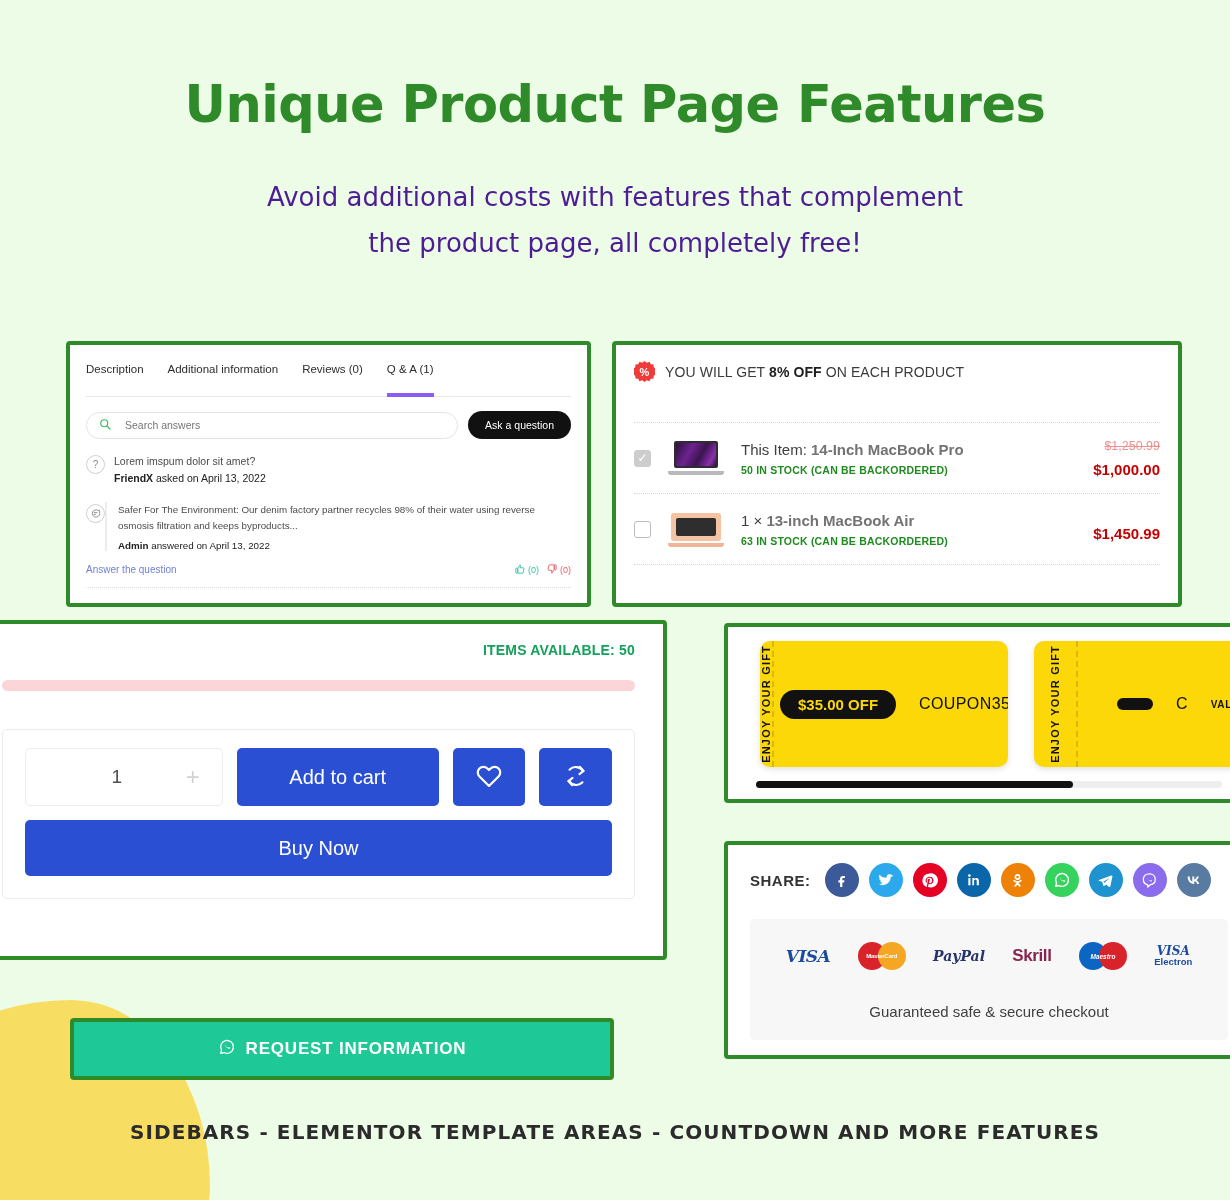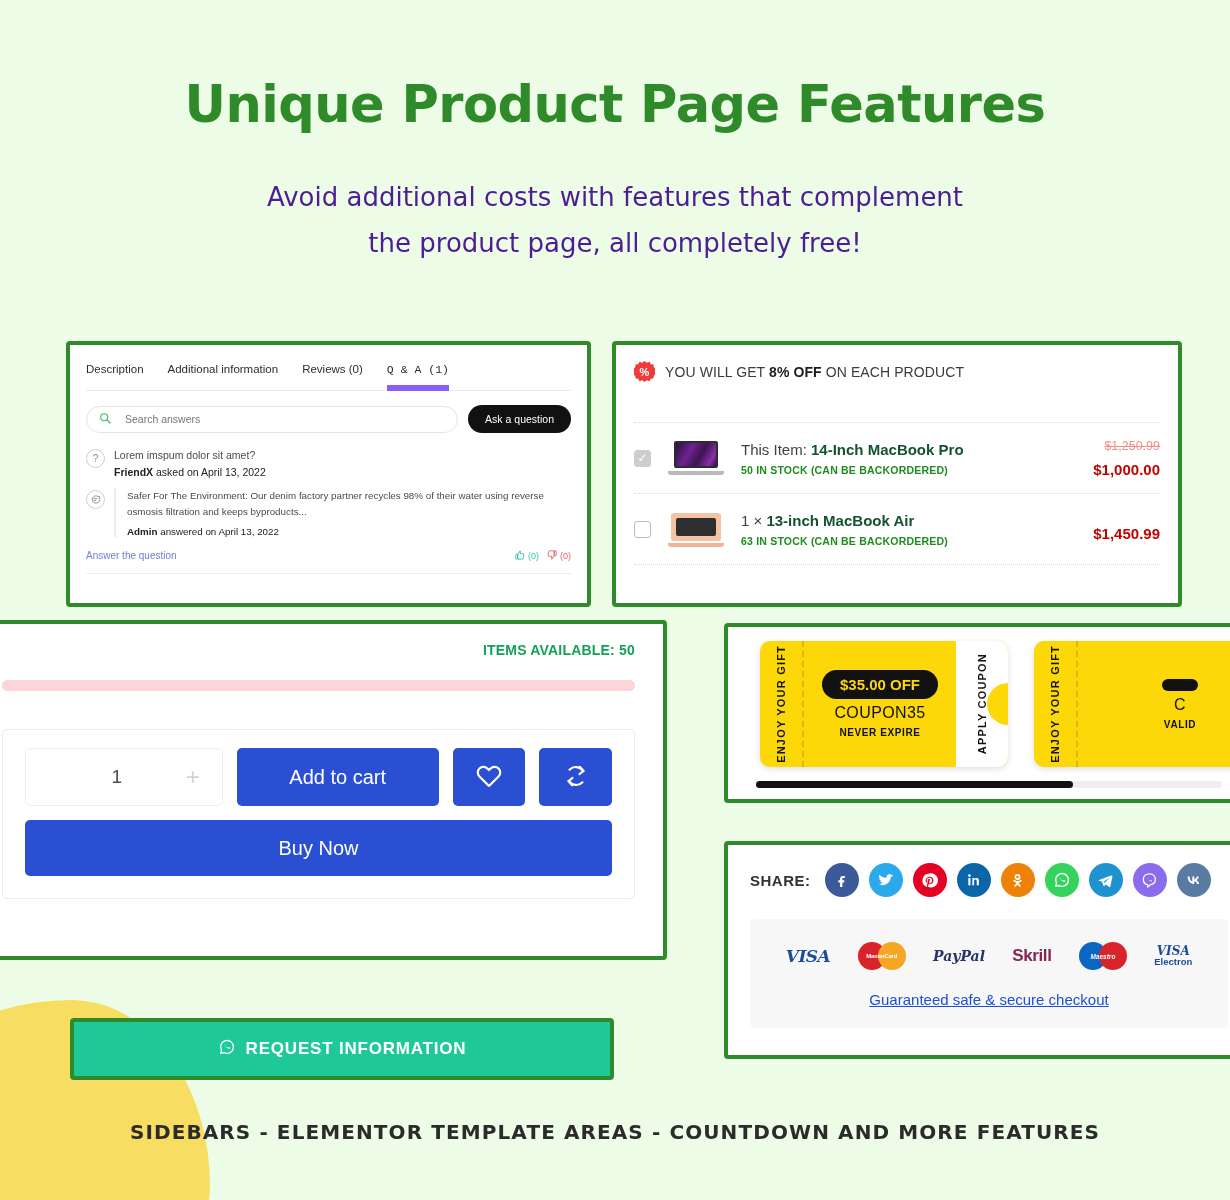--- a/index.html
+++ b/index.html
@@ -41,21 +41,21 @@
     background:#fff;
     border:4px solid #2f8a29;
     border-radius:4px;
     overflow:hidden;
   }
 
   
   #qa-panel { left:66px; top:341px; width:525px; height:266px; padding:18px 16px 0 16px; }
   .qa-tabs { display:flex; gap:24px; border-bottom:1px solid #e9e9e9; padding:0 0 9px 0; position:relative; }
   .qa-tab { font-size:11.5px; color:#2d2d2d; white-space:nowrap; padding-bottom:2px; cursor:pointer; }
-  .qa-tab.active { border-bottom:6px solid #8b5cf6; padding-bottom:9px; margin-bottom:-10px;font-family:Liberation Mono, monospace; }
+  .qa-tab.active { border-bottom:4px solid #8b5cf6; padding-bottom:18px; margin-bottom:-10px; }
   .qa-searchrow { display:flex; align-items:center; gap:10px; margin-top:14px; }
   .qa-search {
     flex:1; height:27px; border:1px solid #e4e4e4; border-radius:16px;
     display:flex; align-items:center; gap:12px; padding:0 12px; background:#fff;
   }
   .qa-search input {
     border:none; outline:none; font-size:10.5px; color:#6d6d6d; width:100%;
     font-family:"Liberation Sans", sans-serif; background:transparent;
   }
   .ask-btn {
@@ -65,21 +65,21 @@
   }
   .qa-item { display:flex; gap:9px; margin-top:14px; }
   .qa-bubble {
     width:19px; height:19px; min-width:19px; border-radius:50%;
     border:1px solid #cfcfcf; color:#8a8a8a; font-size:10px;
     display:flex; align-items:center; justify-content:center; margin-top:2px;
   }
   .qa-q-text { font-size:10.5px; color:#4b4b4b; line-height:1.65; }
   .qa-q-meta { font-size:10.5px; color:#222; line-height:1.65; }
   .qa-q-meta b { font-weight:bold; }
-  .qa-answer { margin-top:6px; display:flex; gap:9px; }
+  .qa-answer { margin-top:14px; display:flex; }
   .qa-answer-body { border-left:2px solid #ececec; padding-left:11px; }
   .qa-a-text { font-size:9.8px; color:#4b4b4b; line-height:1.68; max-width:455px; }
   .qa-a-meta { font-size:9.8px; color:#222; margin-top:5px; }
   .qa-footer {
     display:flex; justify-content:space-between; align-items:center;
     margin-top:13px; padding-bottom:11px; border-bottom:1px dotted #dedede;
   }
   .qa-answer-link { font-size:10px; color:#6f7fd6; cursor:pointer; }
   .qa-votes { display:flex; gap:8px; align-items:center; font-size:9px; color:#39c2a8; }
   .vote { display:flex; gap:3px; align-items:center; }
@@ -126,21 +126,21 @@
   .mba-keys {
     position:absolute; left:11px; top:9px; width:40px; height:18px;
     background:#2e2e2e; border-radius:2px;
   }
   .mba-base {
     position:absolute; left:3px; bottom:2px; width:56px; height:4px;
     background:#f0b497; border-radius:0 0 3px 3px;
   }
   .binfo { flex:1; }
   .btitle { font-size:15px; color:#3f3f3f; }
-  .btitle b { color:#14532d; font-weight:bold; }
+  .btitle b { color:#737373; font-weight:bold; }
   .bstock { font-size:10.5px; font-weight:bold; color:#1f8b1f; margin-top:6px; letter-spacing:0.2px; }
   .bprice { text-align:right; }
   .bprice-old { font-size:12.5px; color:#f08f8f; text-decoration:line-through; }
   .bprice-new { font-size:15px; font-weight:bold; color:#c60000; margin-top:8px; }
 
   
   #cart-panel { left:-30px; top:620px; width:697px; height:340px; padding:0; }
   .cart-inner { padding:18px 28px 0 28px; height:100%; }
   .items-avail {
     text-align:right; font-size:14px; font-weight:bold; color:#13a05a; letter-spacing:0.2px;
@@ -181,22 +181,22 @@
     background:#fcd808; border-radius:10px; display:flex; overflow:hidden;
     box-shadow:0 2px 6px rgba(0,0,0,.13);
   }
   .coupon-side {
     width:44px; display:flex; align-items:center; justify-content:center;
     border-right:2px dashed #d9b806;
   }
   .vert { writing-mode:vertical-rl; transform:rotate(180deg);
           font-size:11px; font-weight:bold; letter-spacing:1.2px; color:#111; }
   .coupon-main {
-    flex:1; display:flex; flex-direction:column; align-items:center;
-    justify-content:center; gap:5px; padding:0 6px;
+    flex:1; display:flex; flex-direction:row; align-items:center;
+    justify-content:center; gap:23px; padding:0 6px;
   }
   .coupon-amount {
     background:#111; color:#fcd808; border-radius:16px;
     padding:6px 18px; font-size:15px; font-weight:bold; white-space:nowrap;
   }
   .coupon-code { font-size:16px; color:#111; letter-spacing:0.4px; }
   .coupon-exp { font-size:10px; font-weight:bold; color:#111; letter-spacing:0.6px; }
   .coupon-apply {
     width:52px; background:#fff; display:flex; align-items:center; justify-content:center;
     position:relative; cursor:pointer;
@@ -234,21 +234,21 @@
   .lg-skrill { font-weight:bold; font-size:17px; color:#86254f; letter-spacing:-0.4px; }
   .lg-maestro { position:relative; width:48px; height:28px; }
   .lg-maestro i { position:absolute; top:0; width:28px; height:28px; border-radius:50%; }
   .lg-maestro i.a { left:0; background:#0a66c2; }
   .lg-maestro i.b { right:0; background:#d8232a; }
   .lg-maestro span { position:absolute; inset:0; display:flex; align-items:center; justify-content:center;
                       font-size:6.5px; font-weight:bold; color:#fff; z-index:3; font-style:italic; }
   .lg-electron { text-align:center; line-height:1.05; }
   .lg-electron .t { font-family:"DejaVu Serif", serif; font-style:italic; font-weight:bold; font-size:12px; color:#1a4b9c; }
   .lg-electron .b { font-weight:bold; font-size:9.5px; color:#1a4b9c; }
-  .pay-note { margin-top:20px; font-size:15px; color:#1d4ed8;text-decoration:underline; }
+  .pay-note { margin-top:32px; font-size:15px; color:#404040; }
 
   
   #request-btn {
     position:absolute; z-index:3; left:70px; top:1018px; width:544px; height:62px;
     background:#1ec997; border:4px solid #2f8a29; border-radius:4px;
     display:flex; align-items:center; justify-content:center; gap:10px;
     color:#fff; font-size:17px; font-weight:bold; letter-spacing:0.8px; cursor:pointer;
   }
 
   

